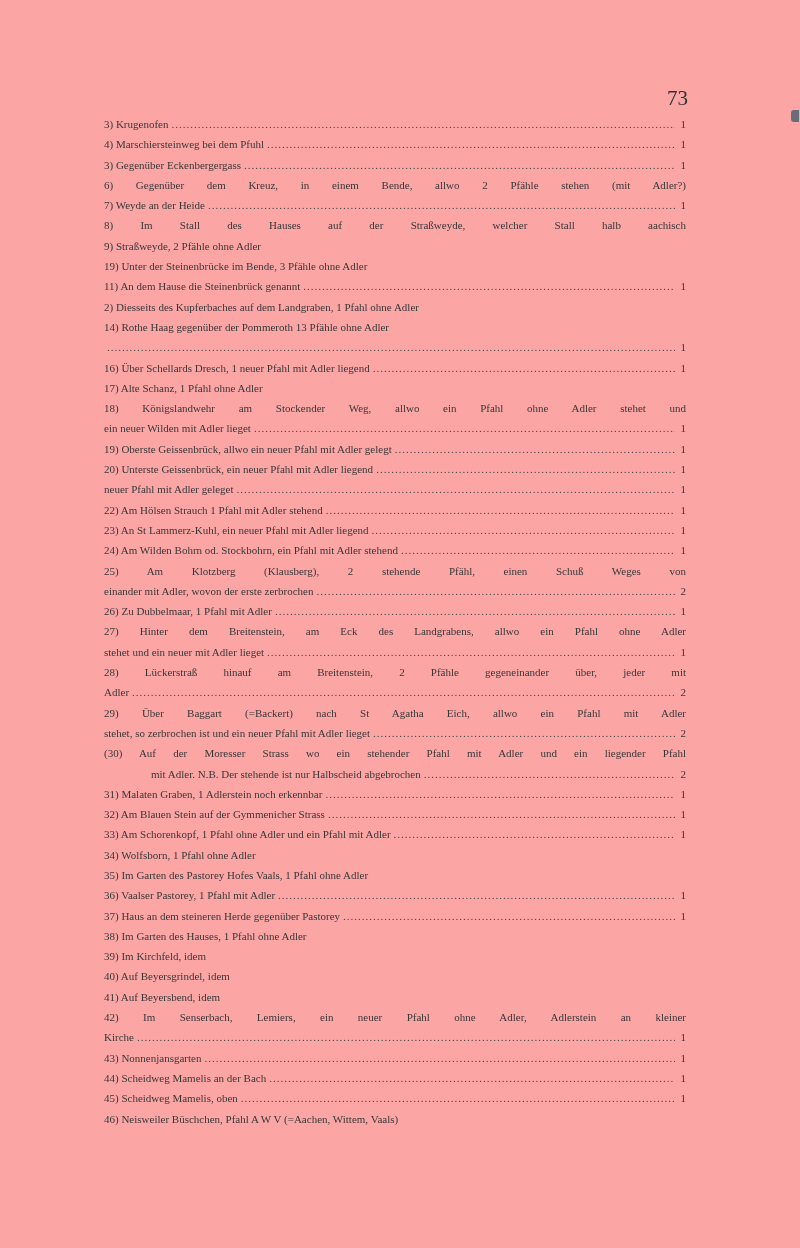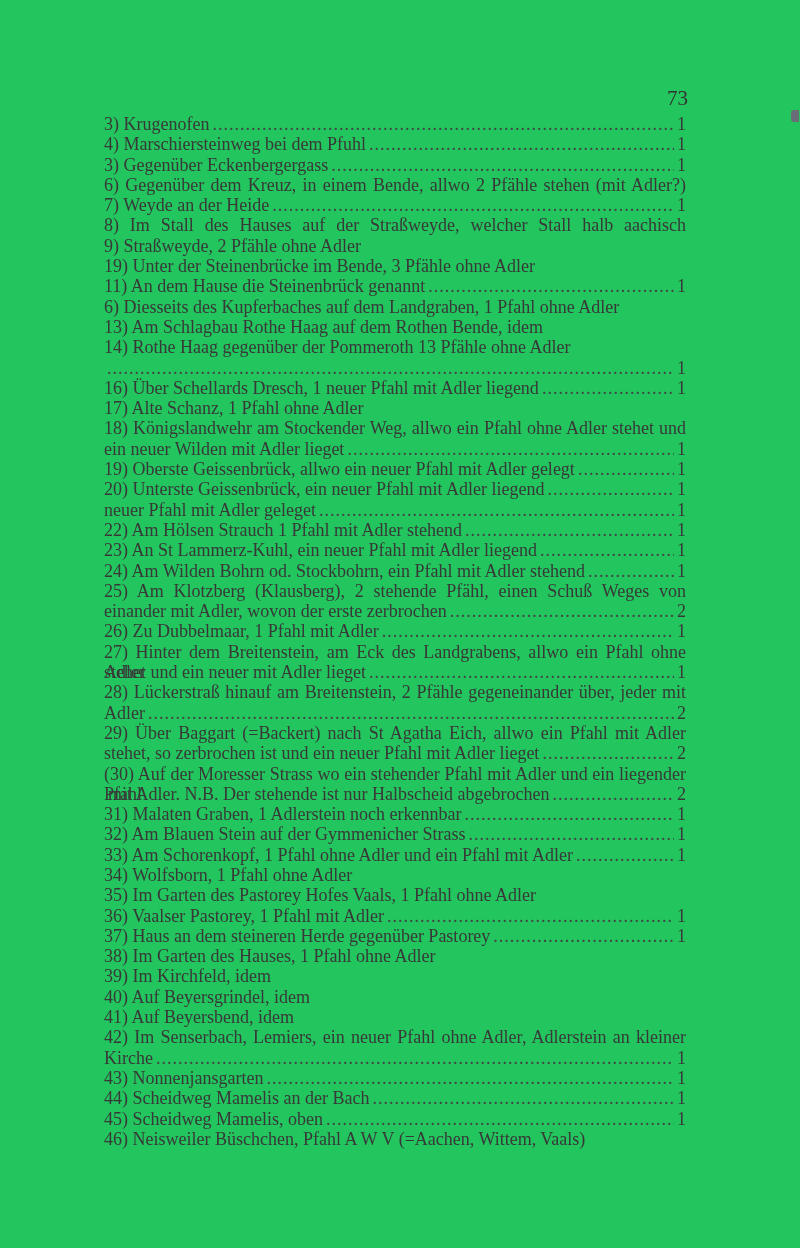--- a/index.html
+++ b/index.html
@@ -12,39 +12,39 @@
       background: #fbf8f5;
       position: relative;
       overflow: hidden;
       font-family: "Liberation Serif", "DejaVu Serif", serif;
       color: #3a3a3a;
     }
     .page {
       position: absolute;
       left: 0; top: 0;
       width: 800px; height: 1248px;
-      background: #22c55e;
+      background: #fca5a5;
     }
     .page-number {
       position: absolute;
       top: 86px;
       left: 640px;
       width: 48px;
       text-align: right;
       font-size: 21px;
       color: #333;
     }
     .entries {
       position: absolute;
       top: 114px;
       left: 104px;
       width: 582px;
     }
     .entry {
-      font-size: 18px;
+      font-size: 11px;
       line-height: 20.3px;
       color: #383838;
     }
     .line {
       display: flex;
       align-items: baseline;
       white-space: nowrap;
       height: 20.3px;
     }
     .line.justify {
@@ -66,20 +66,21 @@
     .line .dots::before {
       content: "..........................................................................................................................................................................................";
     }
     .line .count {
       flex: 0 0 auto;
       min-width: 8px;
       text-align: right;
     }
     .indent {
       padding-left: 4px;
+      margin-left: 43px;
     }
     .mark {
       position: absolute;
       left: 791px;
       top: 110px;
       width: 8px;
       height: 12px;
       background: #6a6d78;
       border-radius: 3px 0 0 3px;
     }
@@ -137,26 +138,21 @@
       </div>
       <div class="entry">
         <div class="line">
           <span class="text">11) An dem Hause die Steinenbrück genannt</span>
           <span class="dots"></span>
           <span class="count">1</span>
         </div>
       </div>
       <div class="entry">
         <div class="line">
-          <span class="text">6) Diesseits des Kupferbaches auf dem Landgraben, 1 Pfahl ohne Adler</span>
-        </div>
-      </div>
-      <div class="entry">
-        <div class="line">
-          <span class="text">13) Am Schlagbau Rothe Haag auf dem Rothen Bende, idem</span>
+          <span class="text">2) Diesseits des Kupferbaches auf dem Landgraben, 1 Pfahl ohne Adler</span>
         </div>
       </div>
       <div class="entry">
         <div class="line">
           <span class="text">14) Rothe Haag gegenüber der Pommeroth 13 Pfähle ohne Adler</span>
         </div>
       </div>
       <div class="entry">
         <div class="line">
           <span class="dots"></span>

